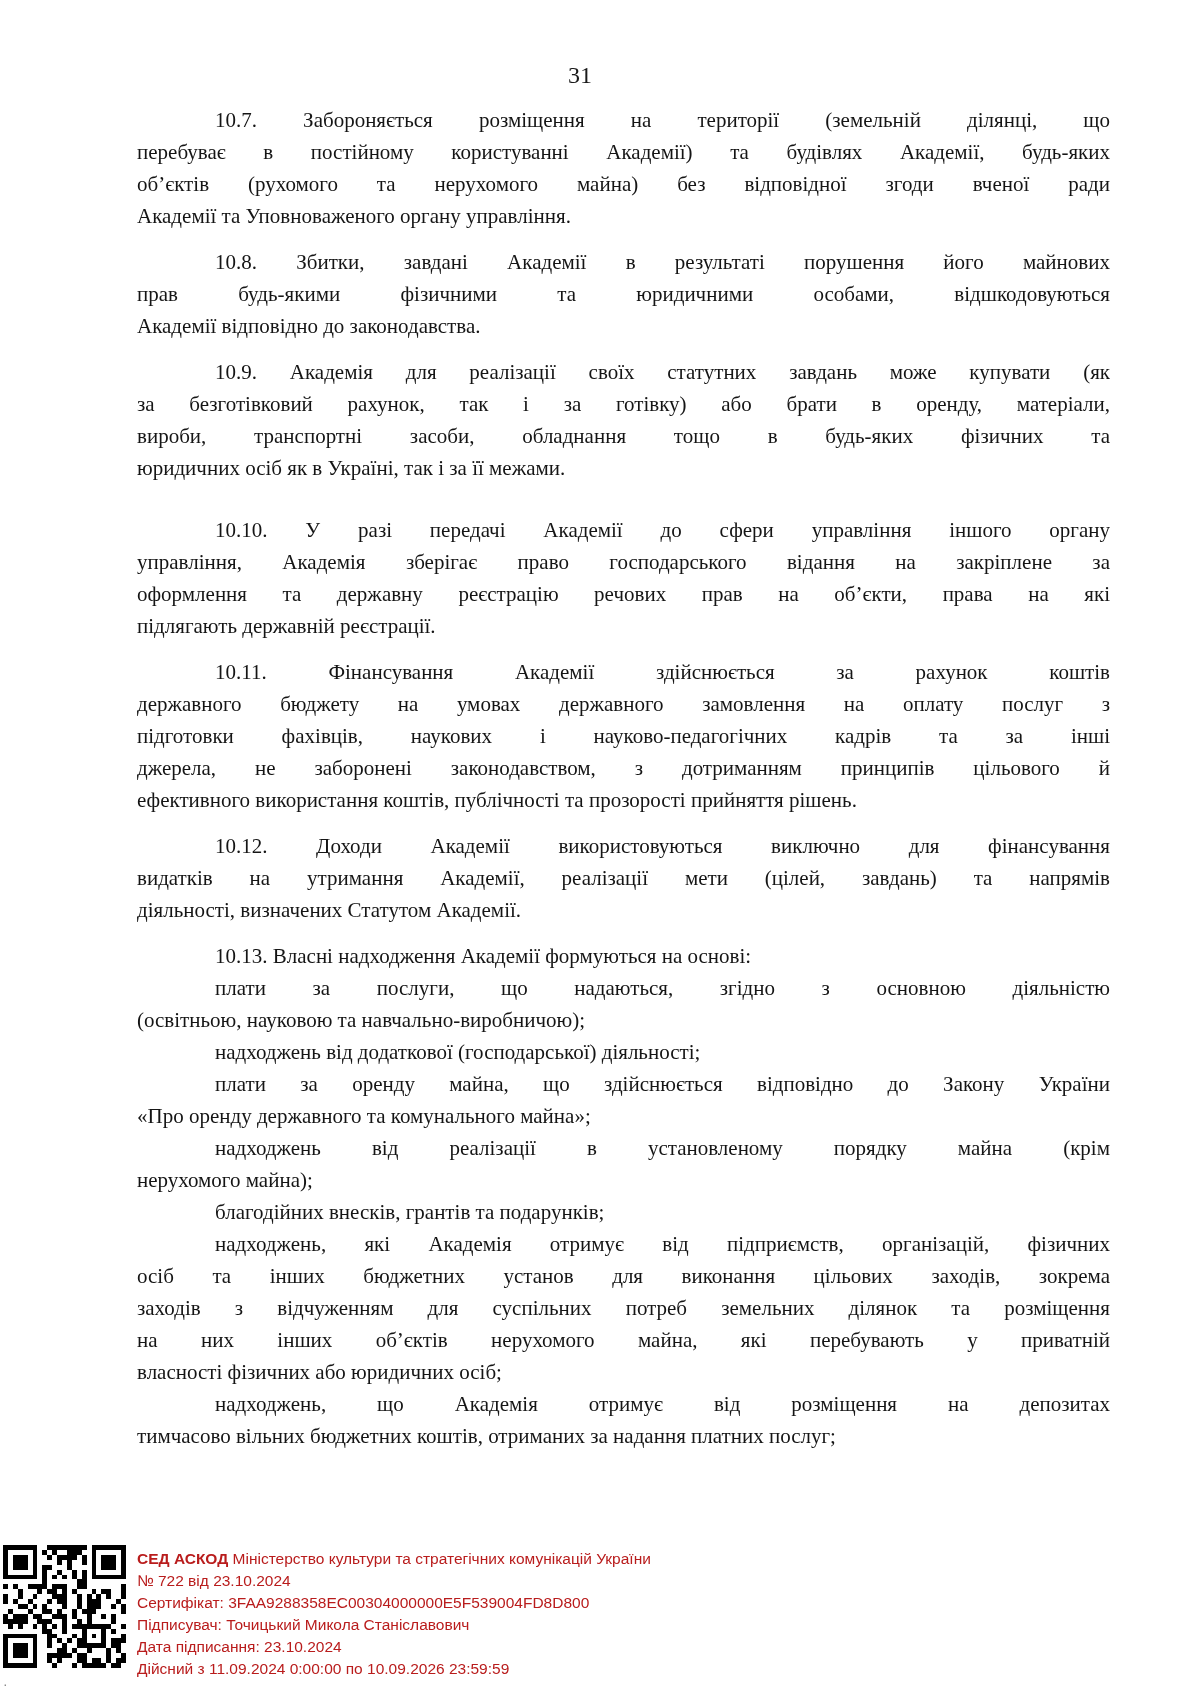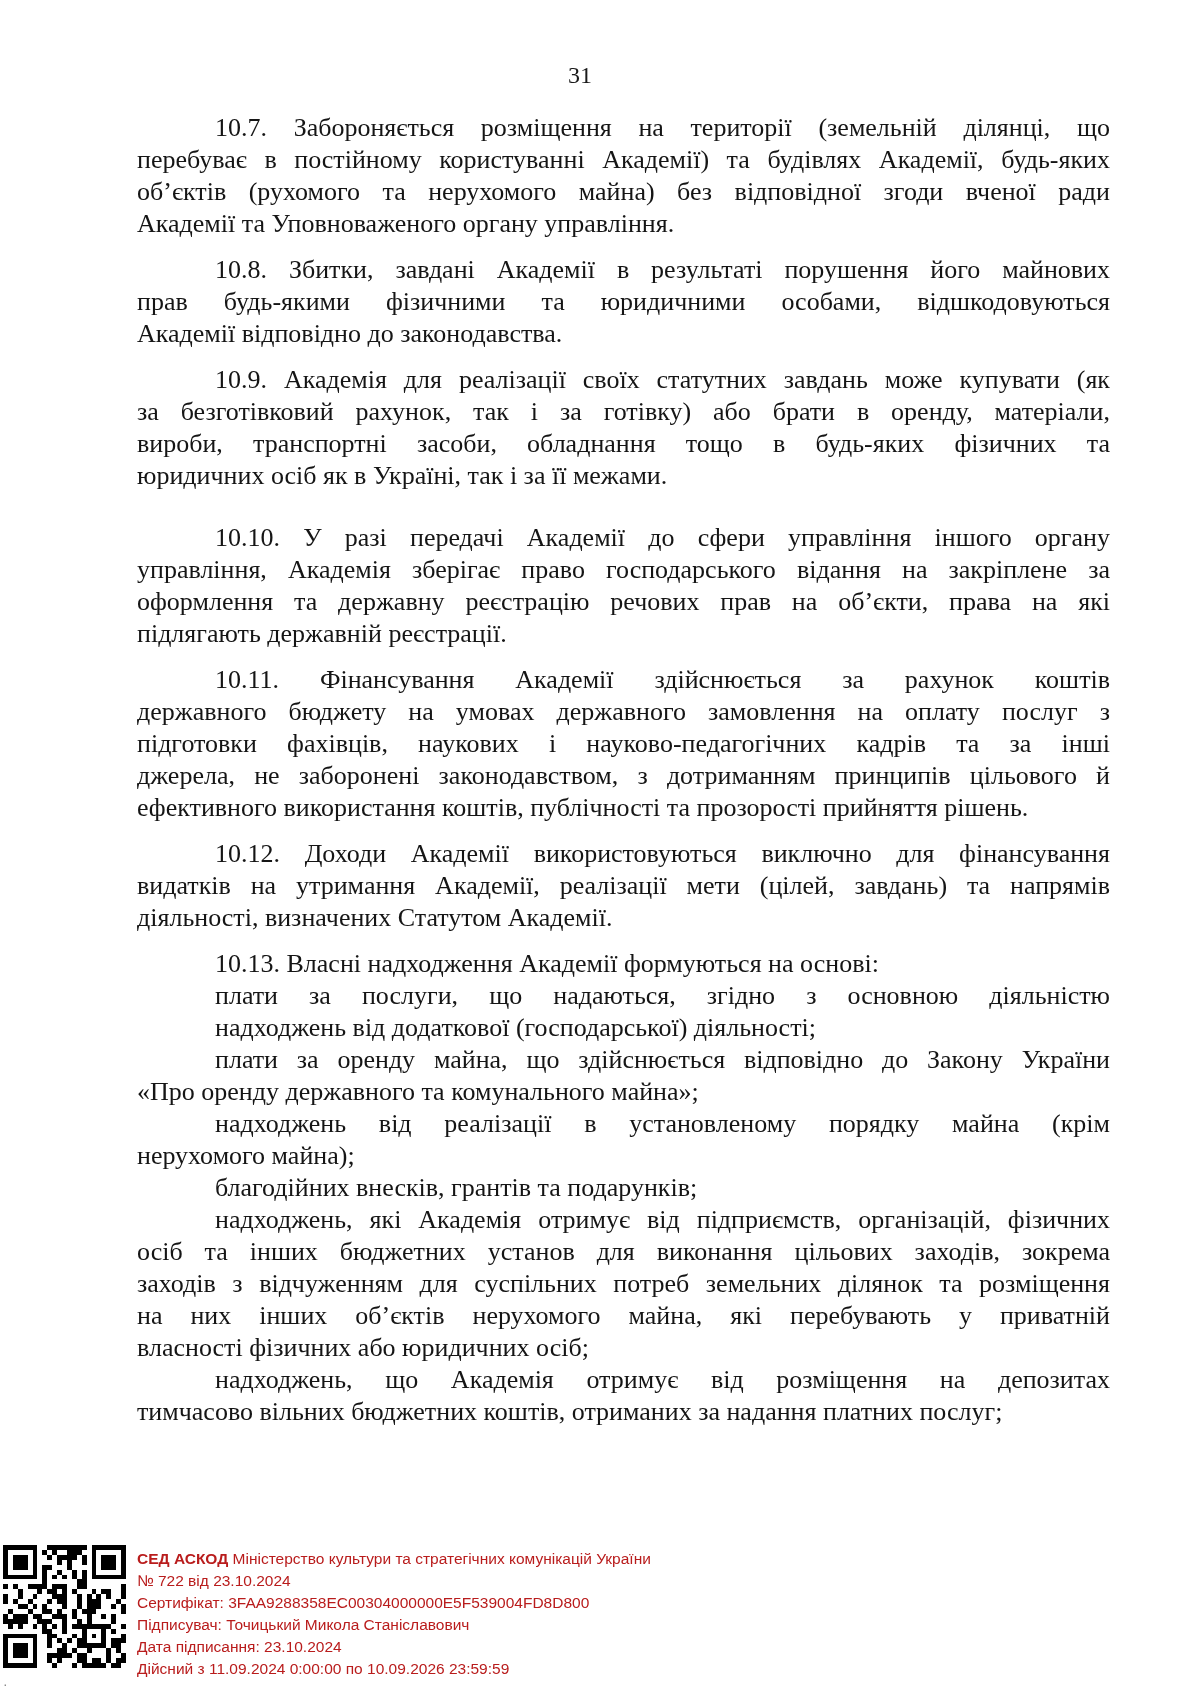--- a/index.html
+++ b/index.html
@@ -5,21 +5,21 @@
   html,body{margin:0;padding:0;background:#ffffff;}
   .page{
     position:relative;width:1199px;height:1696px;background:#ffffff;
     font-family:"Liberation Serif",serif;color:#151515;overflow:hidden;
   }
   .page-number{
     position:absolute;top:62px;left:0;width:1160px;text-align:center;
     font-size:24px;color:#1a1a1a;
   }
   .body-text{
-    position:absolute;left:137px;top:112px;width:973px;font-size:26px;
+    position:absolute;left:137px;top:104px;width:973px;font-size:21px;
   }
   .para{margin:0;}
   .para.normal{margin-top:14px;}
   .para.large{margin-top:30px;}
   .para.none{margin-top:0;}
   .para.first{margin-top:0;}
   .line{
     height:32px;line-height:32px;overflow:hidden;text-align:left;
     white-space:normal;
   }
@@ -81,20 +81,21 @@
       <div class="para normal">
         <div class="line indent just">10.12. Доходи Академії використовуються виключно для фінансування</div>
         <div class="line just">видатків на утримання Академії, реалізації мети (цілей, завдань) та напрямів</div>
         <div class="line">діяльності, визначених Статутом Академії.</div>
       </div>
       <div class="para normal">
         <div class="line indent">10.13. Власні надходження Академії формуються на основі:</div>
       </div>
       <div class="para none">
         <div class="line indent just">плати за послуги, що надаються, згідно з основною діяльністю</div>
+        <div class="line">(освітньою, науковою та навчально-виробничою);</div>
       </div>
       <div class="para none">
         <div class="line indent">надходжень від додаткової (господарської) діяльності;</div>
       </div>
       <div class="para none">
         <div class="line indent just">плати за оренду майна, що здійснюється відповідно до Закону України</div>
         <div class="line">«Про оренду державного та комунального майна»;</div>
       </div>
       <div class="para none">
         <div class="line indent just">надходжень від реалізації в установленому порядку майна (крім</div>

